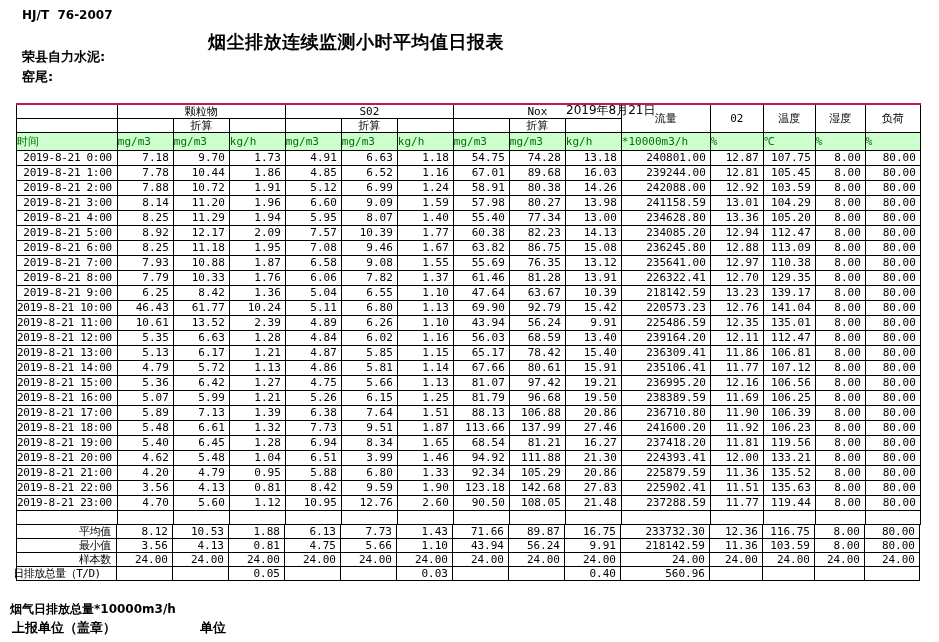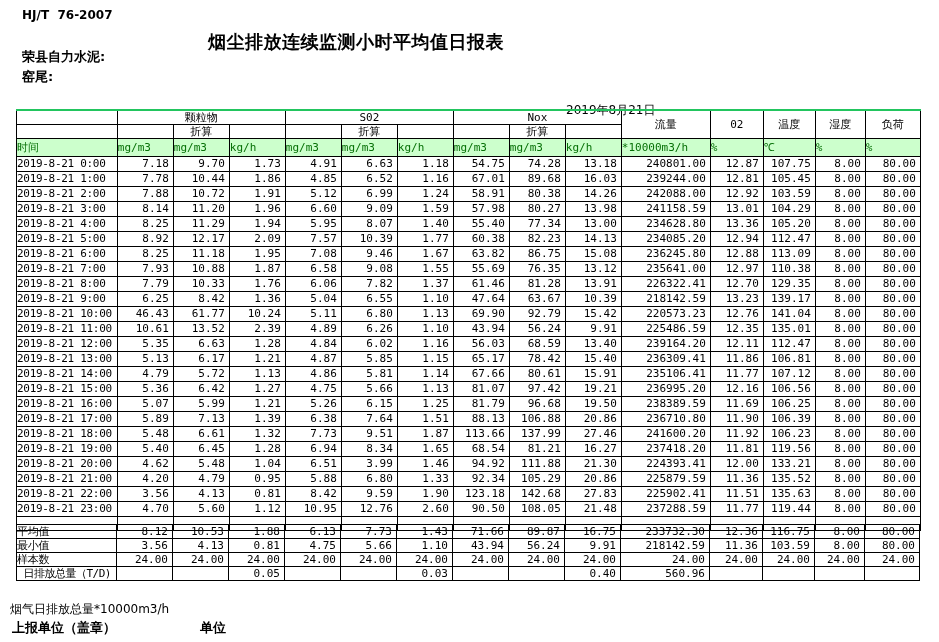--- a/index.html
+++ b/index.html
@@ -18,44 +18,44 @@
   #std-no{left:22px;top:8px;font-size:12px;font-weight:bold;}
   #title{left:208px;top:30px;font-size:18px;font-weight:bold;letter-spacing:0.5px;}
   #company{left:22px;top:48px;font-size:13px;font-weight:bold;}
   #location{left:22px;top:68px;font-size:13px;font-weight:bold;}
   #date{left:566px;top:66px;font-size:12px;margin-top:36px;}
 
   table{
     border-collapse:collapse;table-layout:fixed;position:absolute;left:16px;
     font-family:"DejaVu Sans Mono","Liberation Mono",monospace;
   }
-  #main-table{top:109px;border-top:2px solid #22c55e;padding-left:44px;}
+  #main-table{top:103px;border-top:2px solid #be185d;padding-left:44px;}
   #summary-table{top:524px;}
   col.c-time{width:100px;}
   col.c-num{width:56px;}
   col.c-flow{width:89px;}
   col.c-o2{width:53px;}
   col.c-temp{width:52px;}
   col.c-hum{width:50px;}
   col.c-load{width:55px;}
   td,th{
     border:1px solid #000;padding:0;height:13px;line-height:13px;
     font-size:11px;font-weight:normal;white-space:nowrap;overflow:visible;
   }
   thead th{text-align:center;}
   .unit-row th{
     background:var(--green-bg);color:var(--green-text);
     text-align:left;height:17px;line-height:17px;
   }
   #main-table tbody td{height:14px;line-height:14px;}
   #summary-table td{height:13px;line-height:13px;}
   .num-cell{text-align:right;padding-right:4px;}
-  .time-cell{padding-right:5px;letter-spacing:-0.3px;}
-  .total-label{text-align:right;letter-spacing:-0.5px;text-indent:-14px;}
-  #footer-line1{left:10px;top:601px;font-size:12px;font-weight:normal;}
+  .time-cell{text-align:right;padding-right:5px;letter-spacing:-0.3px;}
+  .total-label{text-align:center;letter-spacing:-0.5px;text-indent:-14px;}
+  #footer-line1{left:10px;top:601px;font-size:12px;font-weight:bold;}
   #footer-report-unit{left:12px;top:619px;font-size:13px;font-weight:bold;}
   #footer-unit{left:200px;top:619px;font-size:13px;font-weight:bold;}
 </style>
 </head>
 <body>
 
 <div class="abs" id="std-no">HJ/T  76-2007</div>
 <div class="abs" id="title">烟尘排放连续监测小时平均值日报表</div>
 <div class="abs" id="company">荣县自力水泥:</div>
 <div class="abs" id="location">窑尾:</div>

